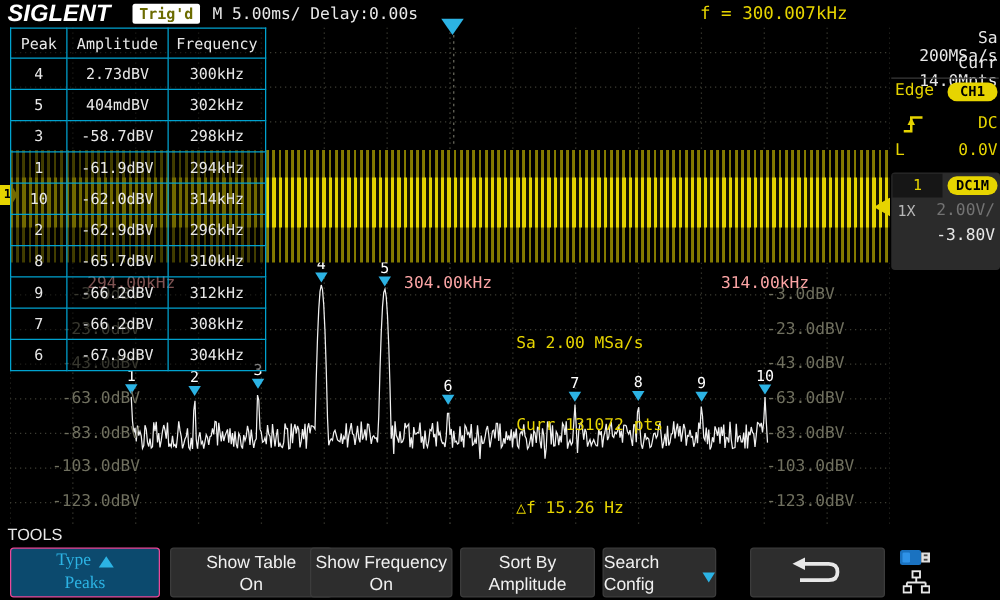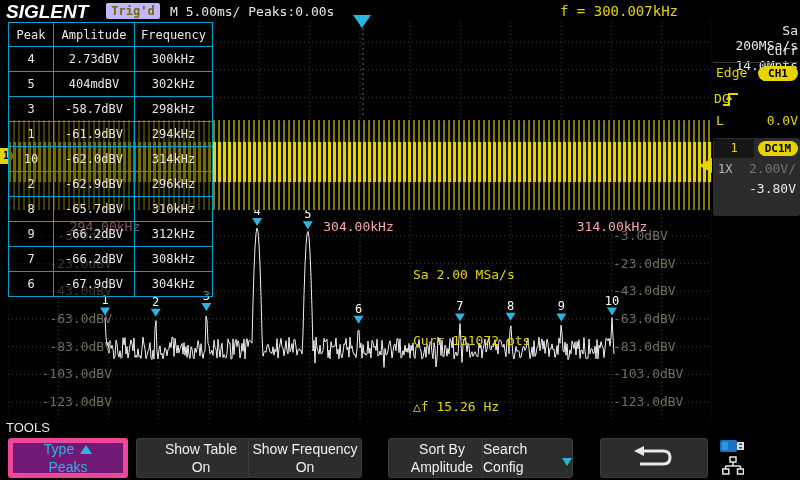--- a/index.html
+++ b/index.html
@@ -4,21 +4,21 @@
 <style>
   * { margin:0; padding:0; box-sizing:border-box; }
   html,body { width:800px; height:480px; background:#000; overflow:hidden;
               font-family:"DejaVu Sans Mono", monospace; }
   .abs { position:absolute; }
   #screen { position:relative; width:800px; height:480px; background:#000; }
 
   
   #logo { left:6px; top:1px; font-family:"Liberation Sans", sans-serif;
           font-weight:bold; font-style:italic; font-size:19px; color:#fff; letter-spacing:0px; }
-  #trig-badge { left:106px; top:3px; width:54px; height:16px; background:#c4b5fd;
+  #trig-badge { left:106px; top:3px; width:54px; height:16px; background:#ffffff;
                 color:#6b6b00; font-size:12px; font-weight:bold; text-align:center; line-height:16px; border-radius:2px;}
   #timebase { left:170px; top:4px; font-size:13px; color:#e8e8e8; }
   #freq-counter { left:560px; top:3px; width:236px; text-align:left; font-size:14px; color:#e6d400; }
 
   
   #trig-pos { left:353px; top:15px; width:0; height:0;
               border-left:9px solid transparent; border-right:9px solid transparent;
               border-top:13px solid #2cb3e4; }
 
   
@@ -62,35 +62,35 @@
   #ch-coupling { left:758px; top:141px; width:40px; height:15px; line-height:15px; }
   #ch-probe { left:718px; top:162px; font-size:12px; color:#b8b8b8; }
   #ch-scale { left:714px; top:161px; width:82px; text-align:right; font-size:13px; color:#737373; }
   #ch-offset { left:714px; top:181px; width:82px; text-align:right; font-size:13px; color:#e8e8e8; }
 
   
   #tools-label { left:6px; top:420px; font-size:13px; color:#e8e8e8; font-family:"Liberation Sans", sans-serif; }
   .menu-btn { top:438px; height:40px; background:#2d2d2d; border:1px solid #3c3c3c; border-radius:3px;
               color:#f0f0f0; font-family:"Liberation Sans", sans-serif; font-size:14px;
               display:flex; flex-direction:column; align-items:center; justify-content:center; line-height:18px; }
-  .menu-btn.active { background:#701a75; border:5px solid #ec4899; color:#2cb3e4; }
+  .menu-btn.active { background:#0c4a6e; border:1px solid #ec4899; color:#2cb3e4;font-family:Liberation Serif, serif; }
   .btn-line { display:flex; align-items:center; gap:6px; }
   .up-arrow { width:0; height:0; border-left:6px solid transparent; border-right:6px solid transparent;
               border-bottom:9px solid #2cb3e4; display:inline-block; }
   .down-arrow { width:0; height:0; border-left:5px solid transparent; border-right:5px solid transparent;
               border-top:8px solid #2cb3e4; display:inline-block; margin-top:8px; margin-left:-2px;}
 </style>
 </head>
 <body>
 
 <div id="screen">
 
   <div class="abs" id="logo">SIGLENT</div>
   <div class="abs" id="trig-badge">Trig'd</div>
-  <div class="abs" id="timebase">M 5.00ms/ Peaks:0.00s</div>
+  <div class="abs" id="timebase">M 5.00ms/ Delay:0.00s</div>
   <div class="abs" id="freq-counter">f = 300.007kHz</div>
 
   <svg class="abs" id="plot-svg" style="left:8px; top:22px;" width="704" height="398" viewBox="0 0 704 398">
       <line x1="0" y1="0" x2="0" y2="398" stroke="#3c3c33" stroke-width="1" stroke-dasharray="1 3"></line>
       <line x1="50.285714285714285" y1="0" x2="50.285714285714285" y2="398" stroke="#3c3c33" stroke-width="1" stroke-dasharray="1 3"></line>
       <line x1="100.57142857142857" y1="0" x2="100.57142857142857" y2="398" stroke="#3c3c33" stroke-width="1" stroke-dasharray="1 3"></line>
       <line x1="150.85714285714286" y1="0" x2="150.85714285714286" y2="398" stroke="#3c3c33" stroke-width="1" stroke-dasharray="1 3"></line>
       <line x1="201.14285714285714" y1="0" x2="201.14285714285714" y2="398" stroke="#3c3c33" stroke-width="1" stroke-dasharray="1 3"></line>
       <line x1="251.42857142857142" y1="0" x2="251.42857142857142" y2="398" stroke="#3c3c33" stroke-width="1" stroke-dasharray="1 3"></line>
       <line x1="301.7142857142857" y1="0" x2="301.7142857142857" y2="398" stroke="#3c3c33" stroke-width="1" stroke-dasharray="1 3"></line>
@@ -237,21 +237,21 @@
   <div class="abs sb-text" style="top:43px;">Curr 14.0Mpts</div>
   <div class="abs sb-sep" style="top:62px;"></div>
 
   <div class="abs" style="left:716px; top:65px; font-size:13px; color:#e6d400;">Edge</div>
   <div class="abs ybadge" style="left:758px; top:66px; width:40px; height:15px; line-height:15px;">CH1</div>
 
   <svg class="abs" style="left:722px; top:90px;" width="18" height="18" viewBox="0 0 18 18">
     <polyline points="1,15 7,15 7,4 16,4" fill="none" stroke="#e6d400" stroke-width="2"></polyline>
     <polygon points="4,10 10,10 7,4" fill="#e6d400"></polygon>
   </svg>
-  <div class="abs" style="left:714px; top:91px; width:84px; font-size:13px; color:#e6d400;">DC</div>
+  <div class="abs" style="left:714px; top:91px; width:84px; text-align:right; font-size:13px; color:#e6d400;">DC</div>
 
   <div class="abs" style="left:716px; top:113px; font-size:13px; color:#e6d400;">L</div>
   <div class="abs" style="left:714px; top:113px; width:84px; text-align:right; font-size:13px; color:#e6d400;">0.0V</div>
 
   <div class="abs" id="ch-box"></div>
   <div class="abs" id="ch-num-chip">1</div>
   <div class="abs ybadge" id="ch-coupling">DC1M</div>
   <div class="abs" id="ch-probe">1X</div>
   <div class="abs" id="ch-scale">2.00V/</div>
   <div class="abs" id="ch-offset">-3.80V</div>
@@ -269,21 +269,21 @@
   <div class="abs menu-btn" style="left:136px; width:130px;">
     <div>Show Table</div>
     <div>On</div>
   </div>
 
   <div class="abs menu-btn" style="left:248px; width:114px;">
     <div>Show Frequency</div>
     <div>On</div>
   </div>
 
-  <div class="abs menu-btn" style="left:388px; width:108px;">
+  <div class="abs menu-btn" style="left:368px; width:108px;">
     <div>Sort By</div>
     <div>Amplitude</div>
   </div>
 
   <div class="abs menu-btn" style="left:482px; width:91px;">
     <div class="btn-line">
       <span>Search Config</span>
       <span class="down-arrow"></span>
     </div>
   </div>

